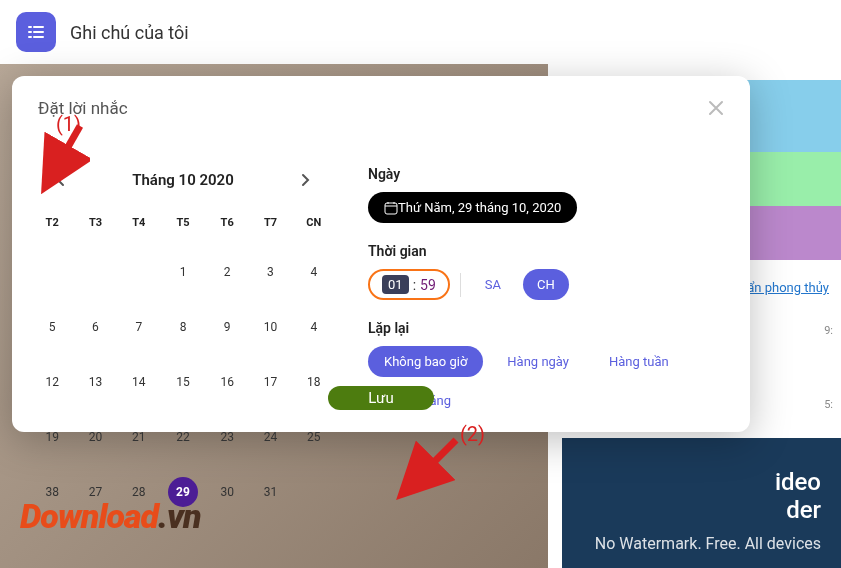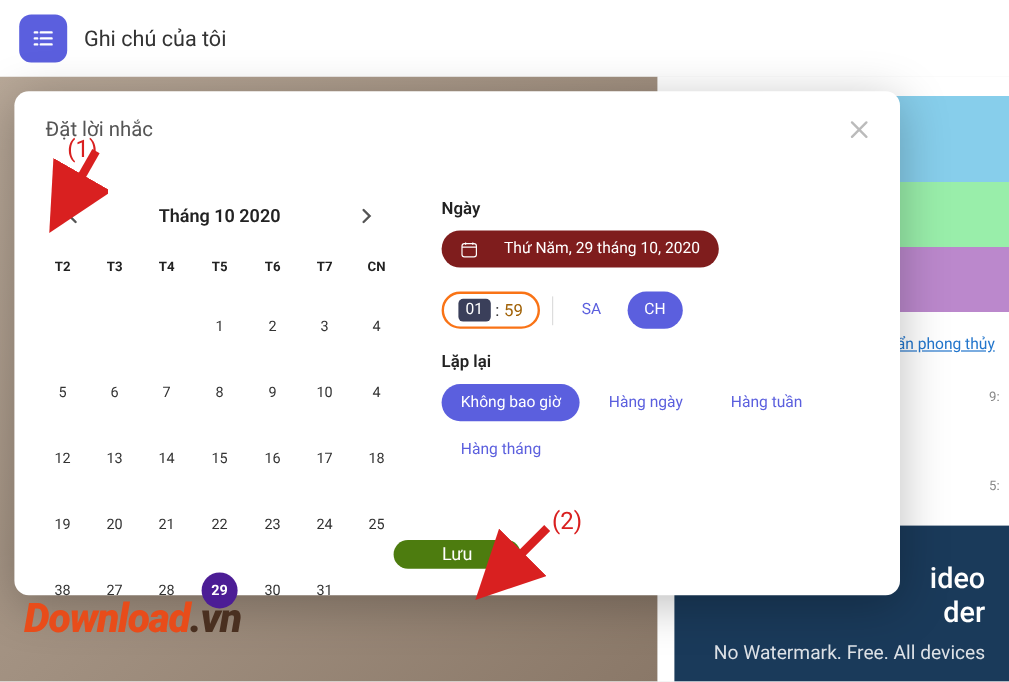--- a/index.html
+++ b/index.html
@@ -17,47 +17,47 @@
 .bg-side-time1 { position: absolute; top: 260px; right: 8px; font-size: 11px; color: #888; }
 .bg-side-time2 { position: absolute; top: 334px; right: 8px; font-size: 11px; color: #888; }
 .bg-ad { position: absolute; bottom: 0; right: 0; width: 279px; height: 130px; background: #1a3a5a; color: #fff; padding: 30px 20px; text-align: right; }
 .bg-ad-title { font-size: 24px; font-weight: 500; }
 .bg-ad-sub { font-size: 16px; opacity: 0.85; margin-top: 10px; }
 
 .watermark { position: absolute; left: 20px; bottom: 32px; font-size: 34px; font-weight: 900; font-style: italic; letter-spacing: -1px; }
 .wm-red { color: #e84c1a; }
 .wm-dark { color: #4a3020; }
 
-.modal { position: absolute; top: 76px; left: 12px; width: 738px; height: 420px; background: #fff; border-radius: 12px; box-shadow: 0 8px 40px rgba(0,0,0,0.25); padding: 22px 26px; }
+.modal { position: absolute; top: 76px; left: 12px; width: 738px; height: 356px; background: #fff; border-radius: 12px; box-shadow: 0 8px 40px rgba(0,0,0,0.25); padding: 22px 26px; }
 .modal-title { font-size: 17px; color: #555; font-weight: 400; }
 .close-btn { position: absolute; top: 20px; right: 22px; width: 24px; height: 24px; cursor: pointer; display: flex; align-items: center; justify-content: center; color: #bbb; font-size: 24px; }
 
 .content { display: flex; gap: 40px; margin-top: 48px; }
 
 .calendar { width: 290px; }
 .cal-header { display: flex; align-items: center; justify-content: space-between; padding: 0 8px; margin-bottom: 14px; }
 .cal-nav { width: 28px; height: 28px; display: flex; align-items: center; justify-content: center; cursor: pointer; color: #444; }
 .cal-month { font-size: 15px; font-weight: 600; color: #222; }
 .cal-grid { display: grid; grid-template-columns: repeat(7, 1fr); gap: 15px; }
 .cal-wd { font-size: 11px; font-weight: 700; color: #222; text-align: center; padding: 8px 0; }
 .cal-day { font-size: 12px; color: #333; text-align: center; height: 40px; display: flex; align-items: center; justify-content: center; cursor: pointer; }
 .cal-day.empty { cursor: default; }
 .cal-day.selected { background: #4c1d95; color: #fff; border-radius: 50%; width: 30px; height: 30px; margin: 5px auto; font-weight: 700; }
 
 .settings { flex: 1; }
 .sect { margin-bottom: 20px; }
 .sect-label { font-size: 14px; font-weight: 600; color: #222; margin-bottom: 10px; }
 
-.date-pill { display: inline-flex; align-items: center; gap: 22px; background: #7f1d1d; color: #fff; padding: 8px 16px; border-radius: 20px; font-size: 13px; cursor: pointer; }
+.date-pill { display: inline-flex; align-items: center; gap: 0; background: #000000; color: #fff; padding: 8px 16px; border-radius: 20px; font-size: 13px; cursor: pointer; }
 
 .time-row { display: flex; align-items: center; gap: 10px; }
 .time-box { display: flex; align-items: center; border: 2px solid #f97316; border-radius: 20px; padding: 4px 12px; font-size: 14px; }
 .time-hour { background: #3a3f5a; color: #fff; padding: 2px 6px; border-radius: 4px; font-size: 13px; }
 .time-sep { margin: 0 4px; color: #333; }
-.time-min { color: #a16207; }
+.time-min { color: #701a75; }
 .divider { width: 1px; height: 24px; background: #ddd; }
 .ampm { display: flex; gap: 8px; }
 .ampm-btn { padding: 8px 14px; border-radius: 18px; font-size: 13px; cursor: pointer; color: #5B5FDE; background: transparent; }
 .ampm-btn.active { background: #5B5FDE; color: #fff; }
 
 .repeat-row { display: flex; gap: 8px; flex-wrap: wrap; }
 .repeat-btn { padding: 8px 16px; border-radius: 18px; font-size: 13px; cursor: pointer; color: #5B5FDE; background: transparent; border: none; }
 .repeat-btn.active { background: #5B5FDE; color: #fff; }
 
 .footer { position: absolute; bottom: 22px; left: 0; right: 0; display: flex; justify-content: center; }
@@ -167,20 +167,21 @@
         <div class="date-pill">
           <svg width="14" height="14" viewBox="0 0 14 14">
               <rect x="1" y="2" width="12" height="11" rx="2" stroke="#fff" fill="none"></rect>
               <path d="M1 5h12M4 1v2M10 1v2" stroke="#fff"></path>
             </svg>
           <span>Thứ Năm, 29 tháng 10, 2020</span>
         </div>
       </div>
 
       <div class="sect">
+        <div class="sect-label">Thời gian</div>
         <div class="time-row">
           <div class="time-box">
             <span class="time-hour">01</span>
             <span class="time-sep">:</span>
             <span class="time-min">59</span>
           </div>
           <div class="divider"></div>
           <div class="ampm">
             <div class="ampm-btn" id="ampm-sa">SA</div>
             <div class="ampm-btn active" id="ampm-ch">CH</div>

